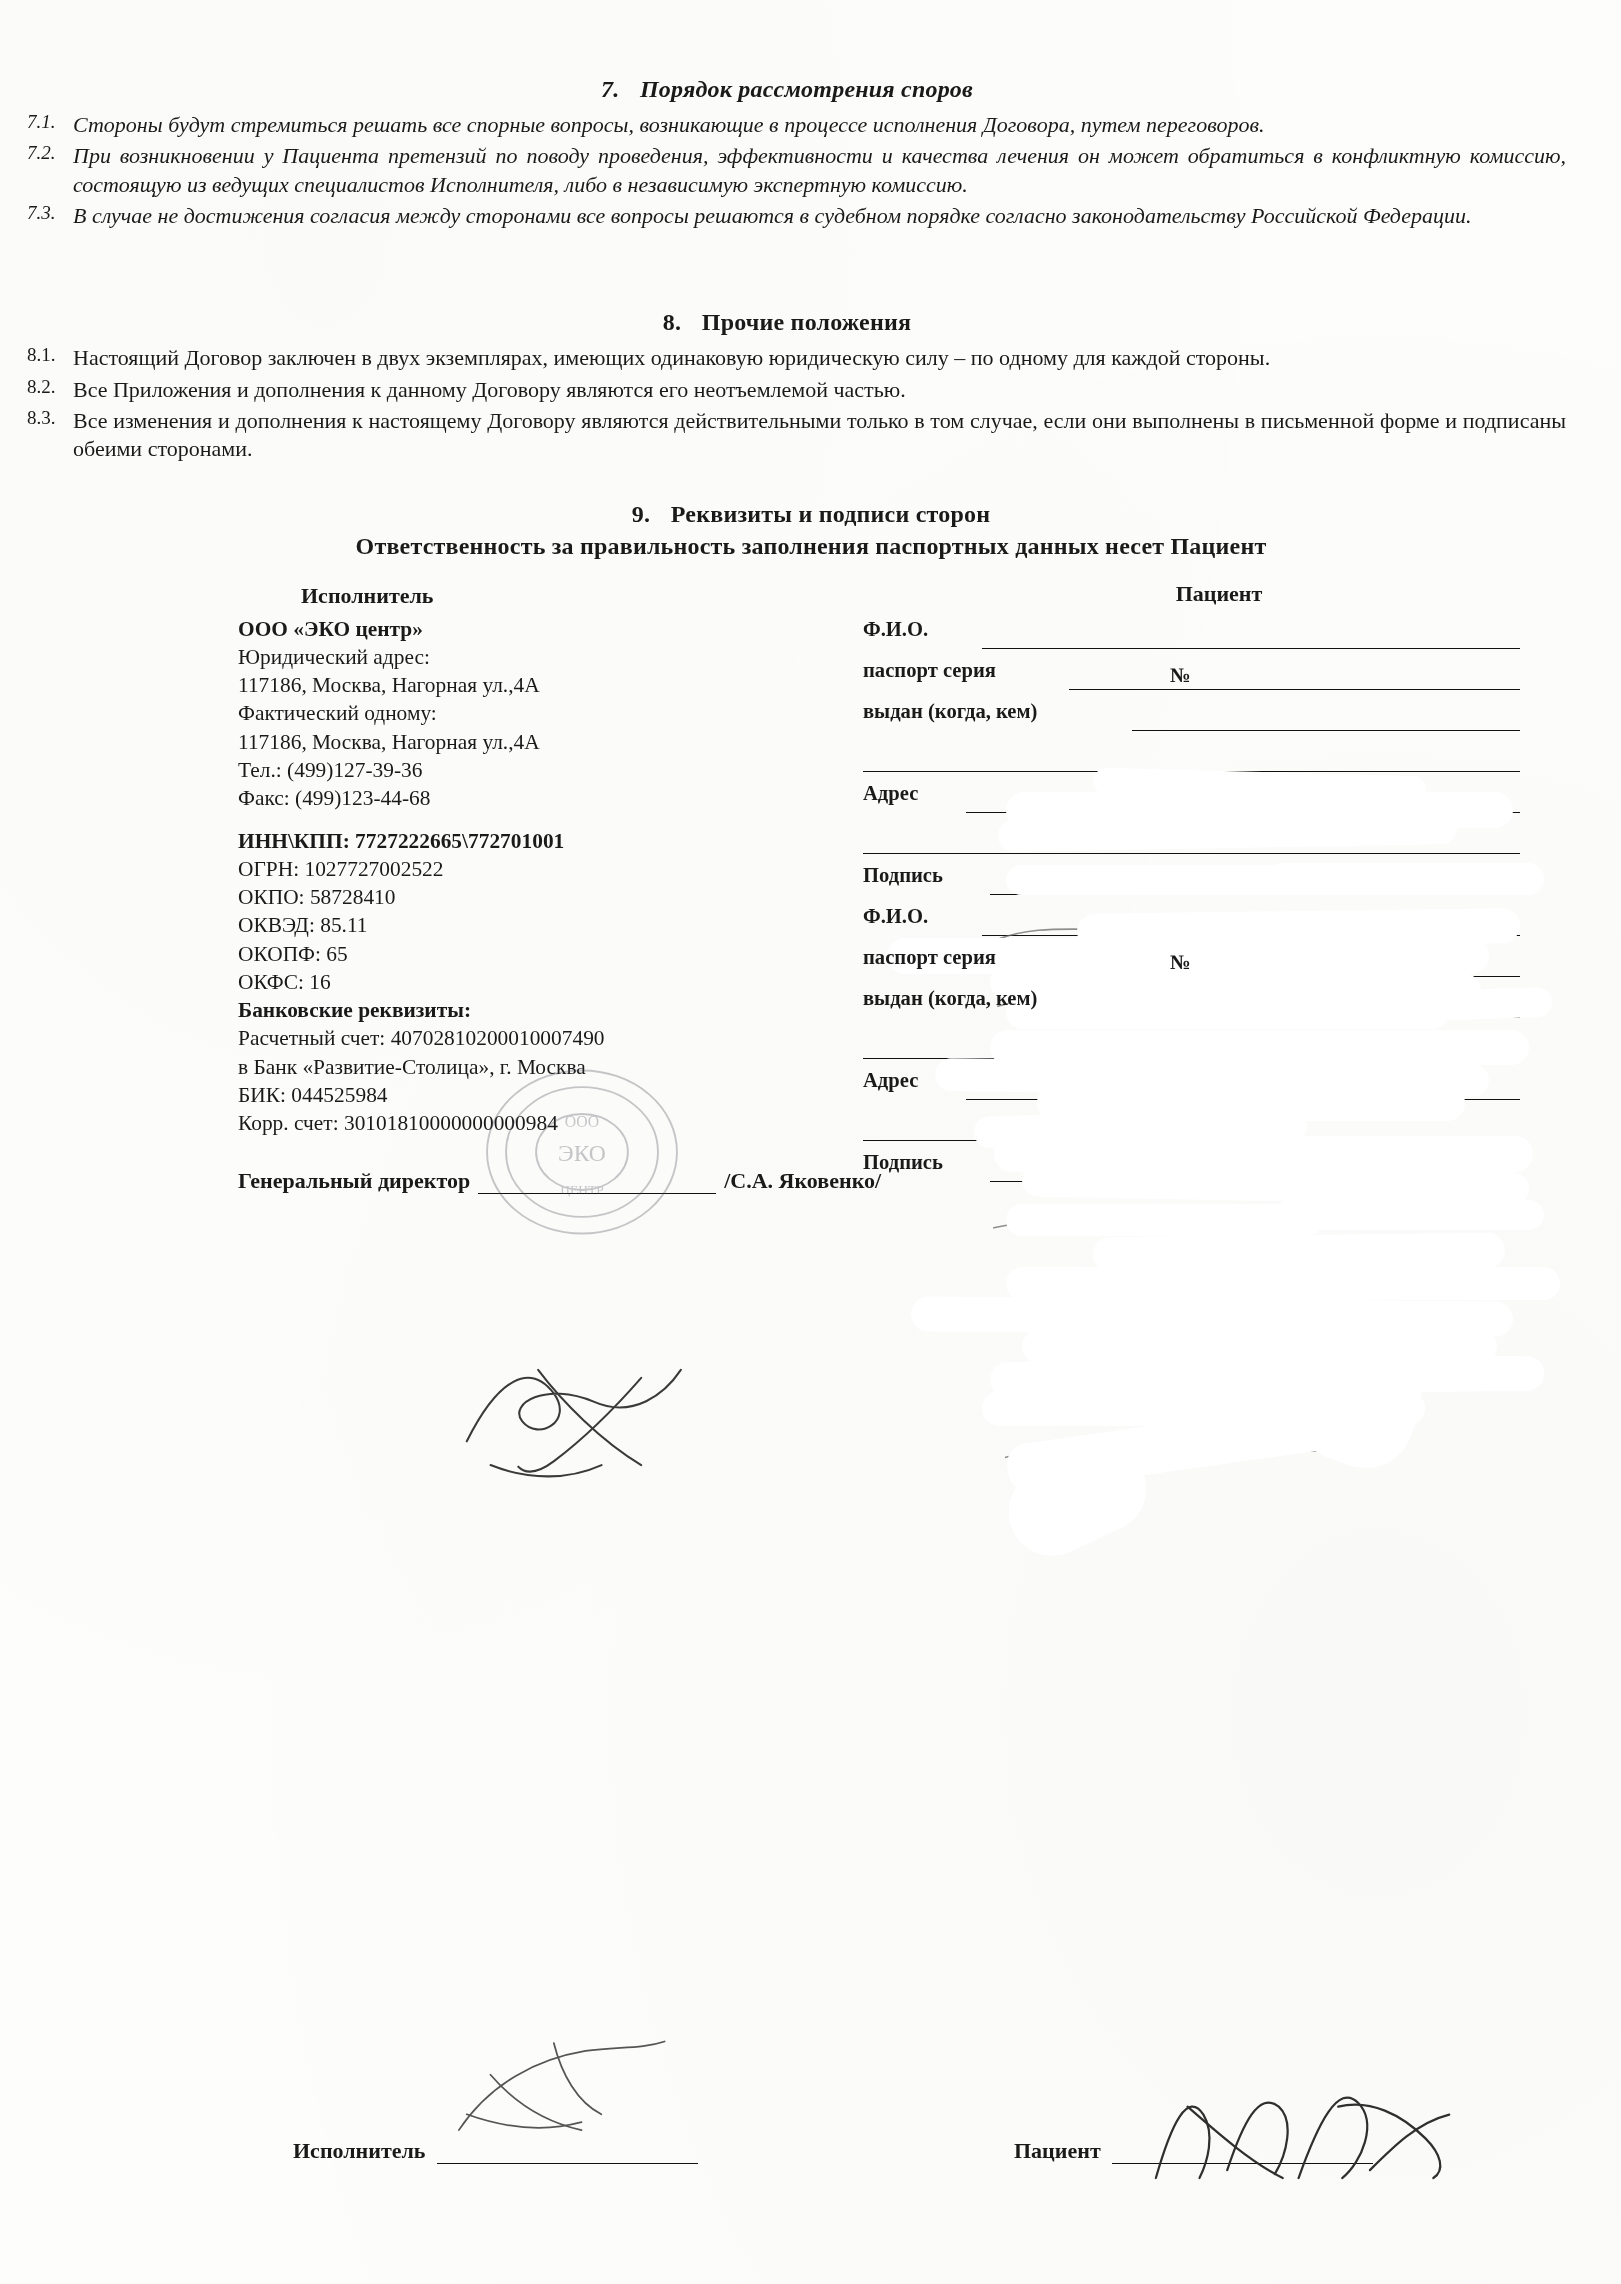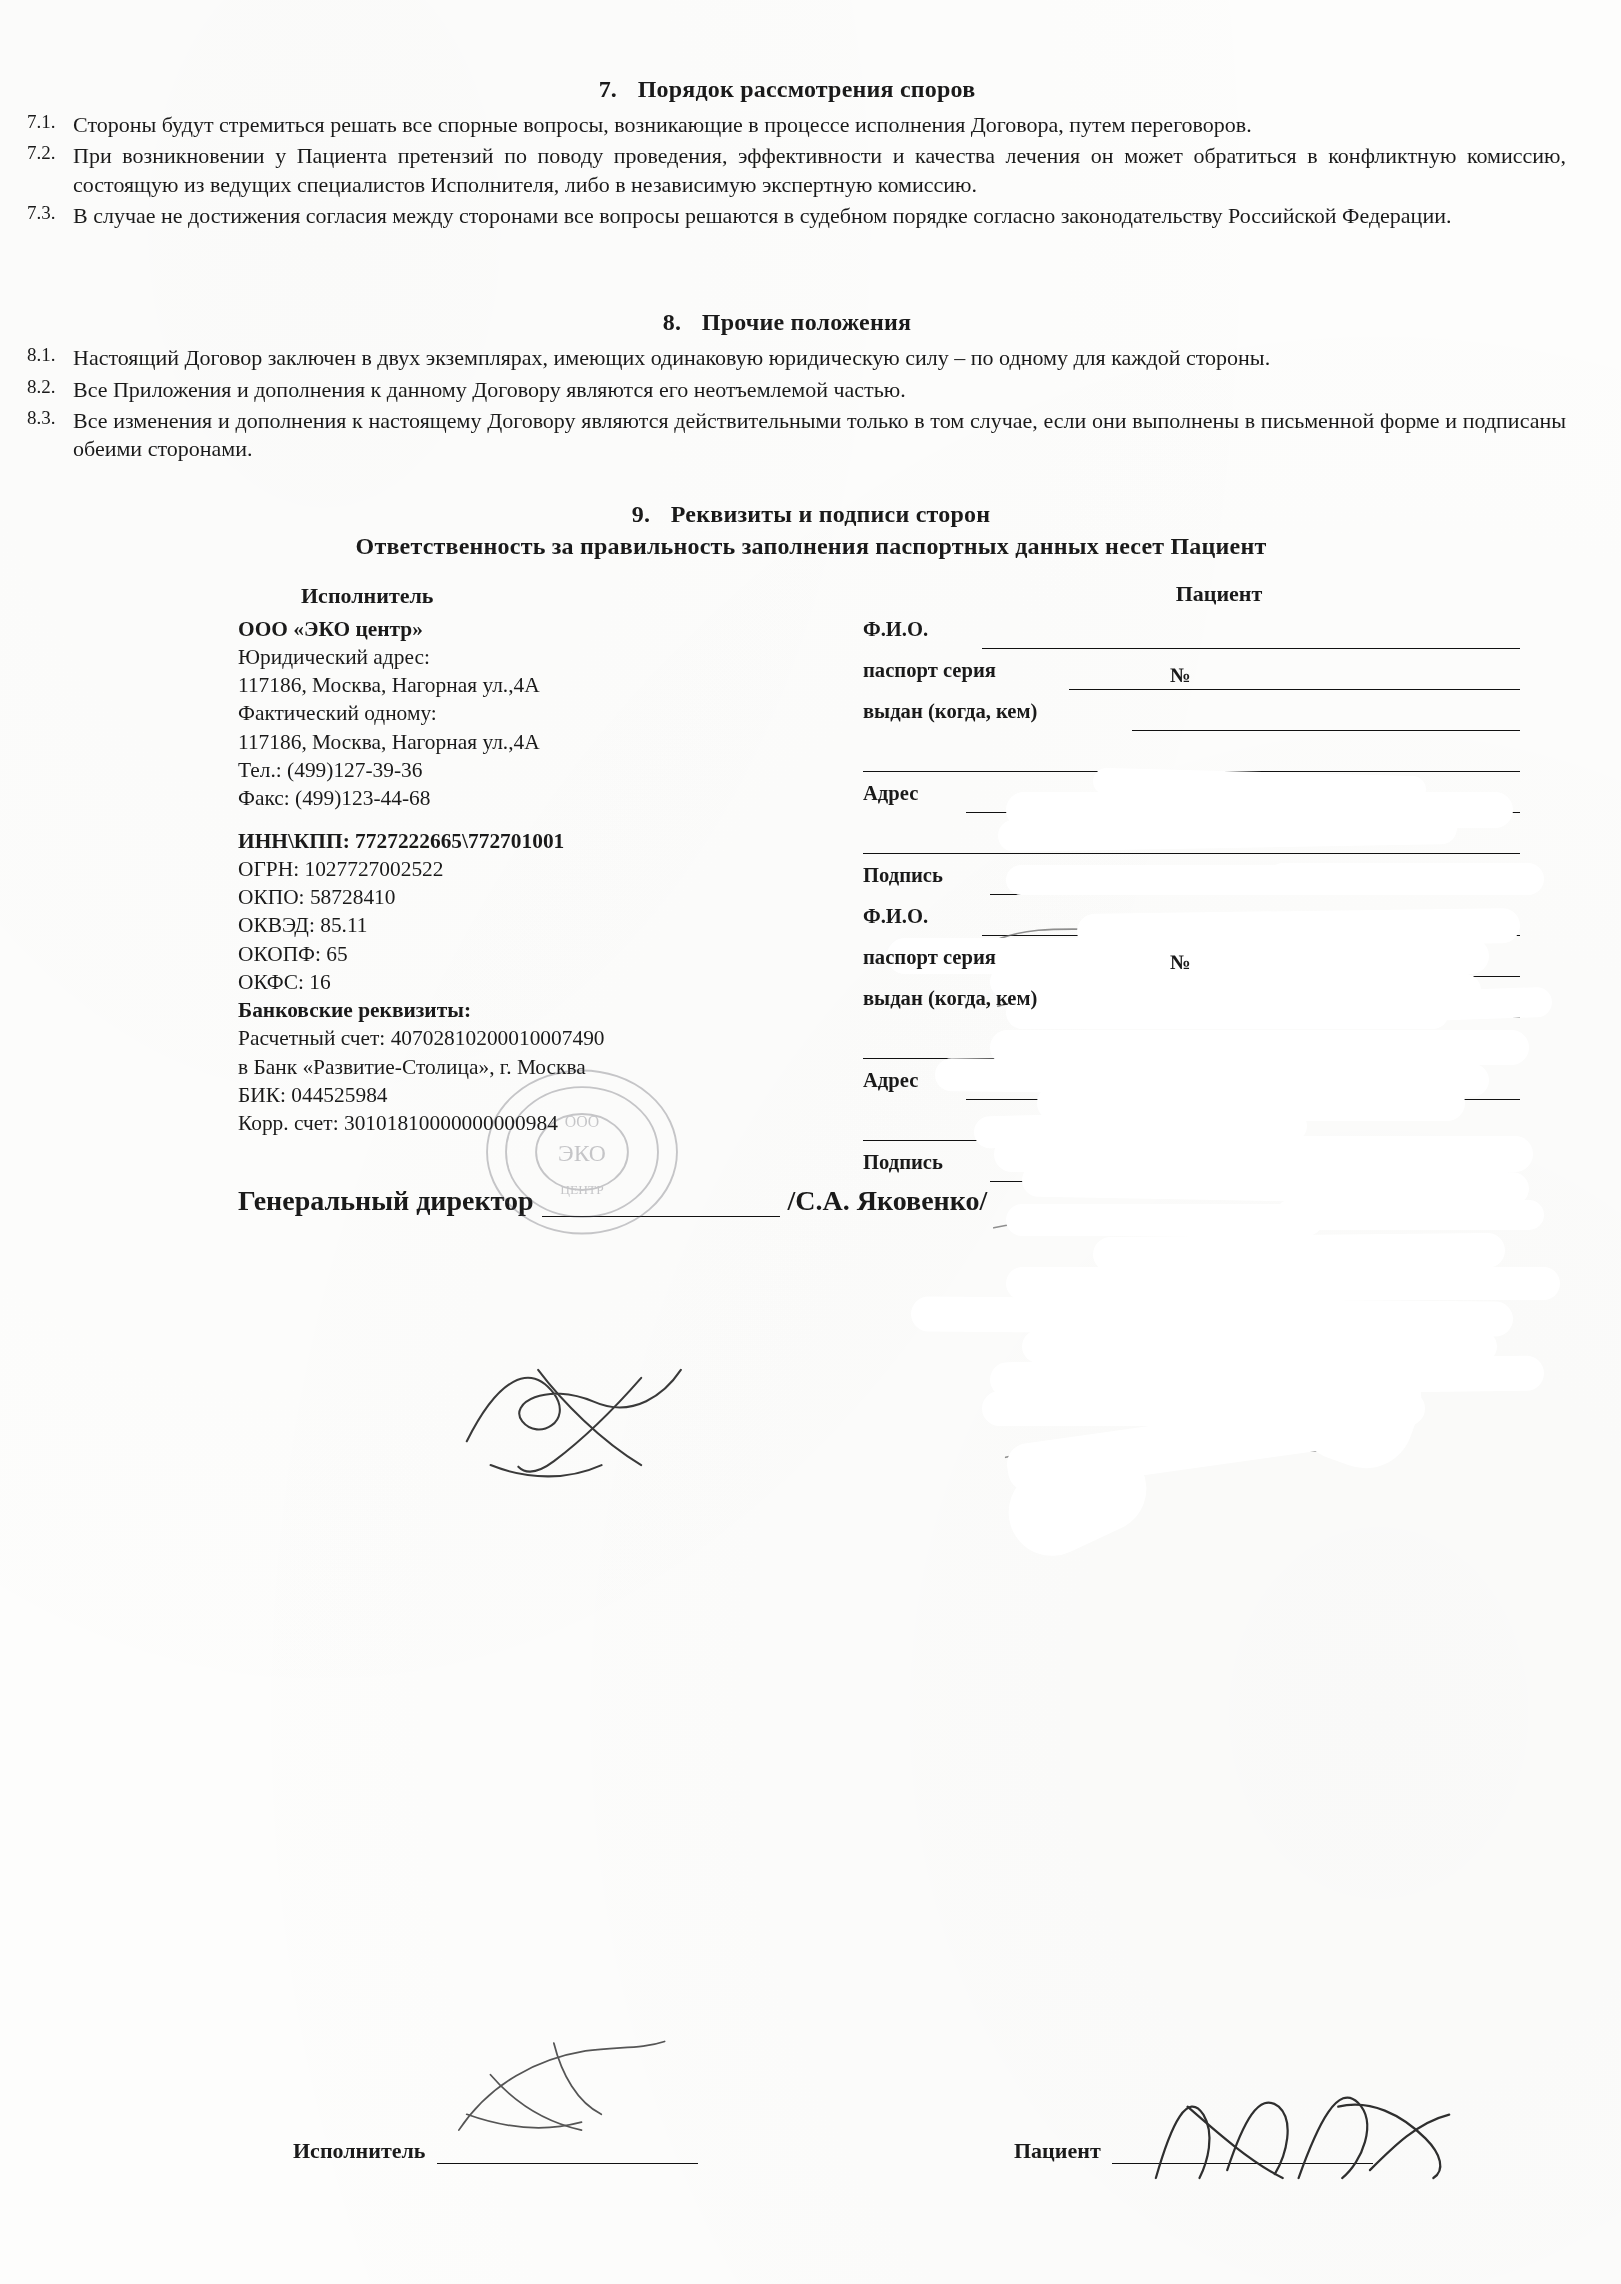--- a/index.html
+++ b/index.html
@@ -137,22 +137,22 @@
     bottom: 12.7px;
     font-weight: bold;
     font-size: 20.6px;
     z-index: 2;
   }
 
   
   .director {
     position: absolute;
     left: 238px;
-    top: 604px;
-    font-size: 28px;
+    top: 587px;
+    font-size: 22px;
     font-weight: bold;
     white-space: nowrap;
   }
   .director .line {
     display: inline-block;
     width: 238px;
     border-bottom: 1.4px solid #111;
     margin: 0 8px;
     vertical-align: bottom;
     height: 20.6px;
@@ -197,21 +197,21 @@
     opacity: 0.30;
   }
 </style>
 </head>
 <body>
 
 <div class="page">
 
   <div class="content" style="top:76px;">
 
-    <div style="padding:0 48px 0 0;">
+    <div style="padding:0 48px 0 0;font-style:italic;">
       <div class="section-heading">
         <span class="num">7.</span><span>Порядок рассмотрения споров</span>
       </div>
 
       <div style="height:8px;"></div>
 
       <div class="clause">
         <div class="clause-num">7.1.</div>
         <div class="clause-text">Стороны будут стремиться решать все спорные вопросы, возникающие в процессе исполнения Договора, путем переговоров.</div>
       </div>

